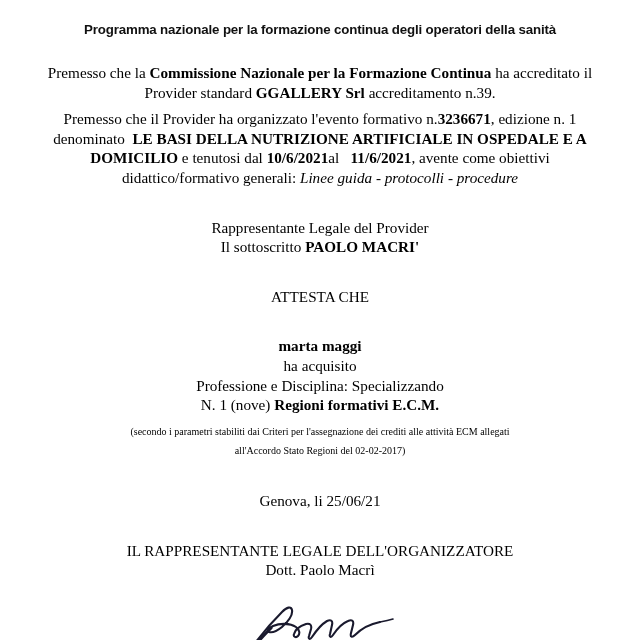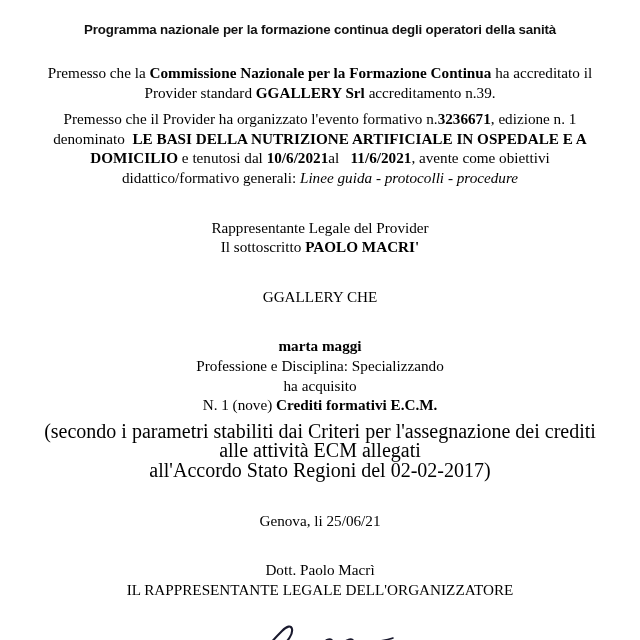--- a/index.html
+++ b/index.html
@@ -43,21 +43,21 @@
   .b { font-weight: bold; }
   .i { font-style: italic; }
   .gap-s { height: 7px; }
   .gap-m { height: 16px; }
   .gap-l { height: 25px; }
   .gap-xl { height: 30px; }
   .nb { white-space: pre; }
 
   .premessa1 { padding: 0 28px; font-family: Liberation Serif, serif; }
   .premessa2 { padding: 0 33px; }
-  .criteri   { padding: 0 32px; font-size: 20px; }
+  .criteri   { padding: 0 32px; font-size: 10px; }
 
   .sig-wrap {
     position: relative;
     width: 640px;
     height: 70px;
   }
   .signature {
     position: absolute;
     left: 238px;
     top: 4px;
@@ -84,46 +84,46 @@
 
   <div class="gap-xl"></div>
 
   <div class="block">Rappresentante Legale del Provider</div>
   <div class="block">
     <span>Il sottoscritto </span><span class="b">PAOLO MACRI'</span>
   </div>
 
   <div class="gap-xl"></div>
 
-  <div class="block">GGALLERY CHE</div>
+  <div class="block">ATTESTA CHE</div>
 
   <div class="gap-xl"></div>
 
   <div class="block b">marta maggi</div>
+  <div class="block">ha acquisito</div>
   <div class="block">
     <span>Professione e Disciplina: </span><span>Specializzando</span>
   </div>
-  <div class="block">ha acquisito</div>
   <div class="block">
-    <span>N. 1 (nove) </span><span class="b">Crediti formativi E.C.M.</span>
+    <span>N. 1 (nove) </span><span class="b">Regioni formativi E.C.M.</span>
   </div>
 
   <div class="gap-s"></div>
 
   <div class="block criteri">(secondo i parametri stabiliti dai Criteri per l'assegnazione dei crediti alle attività ECM allegati</div>
   <div class="block criteri">all'Accordo Stato Regioni del 02-02-2017)</div>
 
   <div class="gap-xl"></div>
 
   <div class="block">Genova, li 25/06/21</div>
 
   <div class="gap-xl"></div>
 
+  <div class="block">IL RAPPRESENTANTE LEGALE DELL'ORGANIZZATORE</div>
   <div class="block">Dott. Paolo Macrì</div>
-  <div class="block">IL RAPPRESENTANTE LEGALE DELL'ORGANIZZATORE</div>
 
   <div class="gap-m"></div>
 
   <div class="sig-wrap">
     <svg class="signature" width="170" height="56" viewBox="0 0 170 56" fill="none" xmlns="http://www.w3.org/2000/svg">
       <path d="M12 50 C 22 36, 34 22, 44 12 C 49 7, 53 6, 54 10 C 55 15, 50 22, 44 27 C 39 31, 34 33, 31 32 C 29 31, 31 28, 35 26 C 42 23, 52 23, 58 27 C 62 30, 62 34, 60 36 C 58 38, 55 37, 56 34 C 57 30, 62 26, 68 24 C 72 23, 74 25, 73 29 L 71 36 C 70 39, 72 40, 74 37 C 78 31, 84 24, 89 21 C 93 19, 95 21, 94 25 L 92 34 C 91 37, 93 38, 95 35 C 99 29, 105 23, 110 21 C 114 19, 116 21, 115 25 L 113 33 C 112 37, 114 38, 117 35 C 123 29, 132 24, 142 22" stroke="#1a1a2e" stroke-width="2.1" stroke-linecap="round" stroke-linejoin="round"></path>
       <path d="M142 22 C 148 21, 152 20, 155 19" stroke="#1a1a2e" stroke-width="1.6" stroke-linecap="round"></path>
       <path d="M12 50 C 18 44, 26 35, 33 28" stroke="#1a1a2e" stroke-width="3.1" stroke-linecap="round"></path>
     </svg>
   </div>

